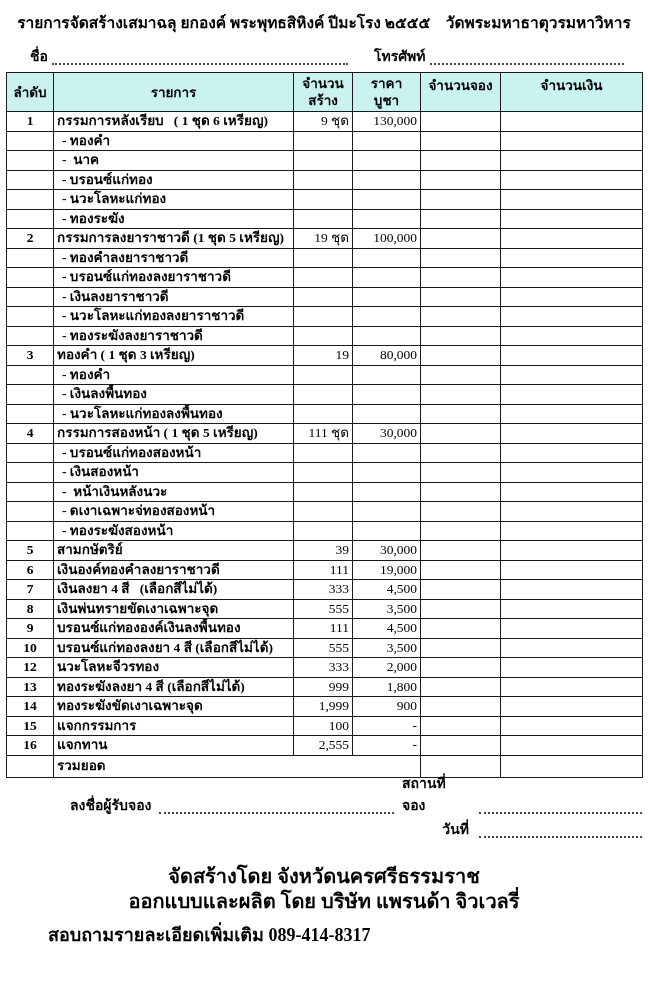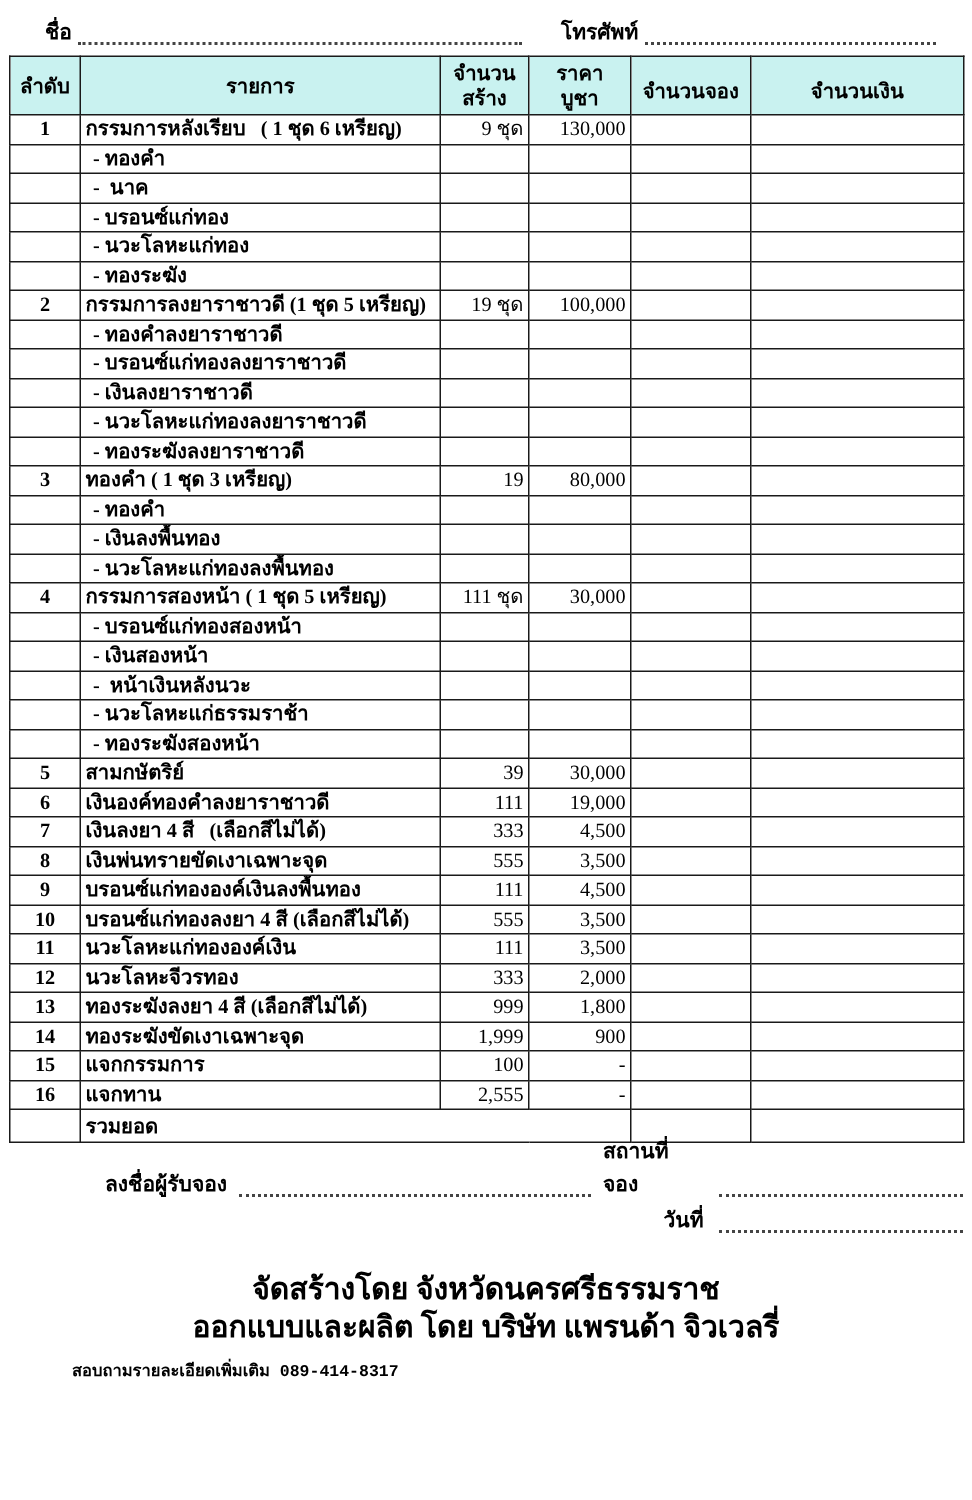--- a/index.html
+++ b/index.html
@@ -57,21 +57,21 @@
   }
   table.order th{
     background:var(--header-bg);
     font-weight:bold;
     font-size:13.5px;
     height:39px;
     white-space:pre-line;
     vertical-align:middle;
     line-height:17px;
   }
-  table.order th.th-top{vertical-align:top;padding-top:14px;margin-left:28px;}
+  table.order th.th-top{vertical-align:top;padding-top:4px;margin-left:28px;}
   table.order td{
     height:19.5px;
     font-size:13.5px;
     line-height:18px;
     white-space:pre;
     padding:0 3px;
   }
   td.c-no{text-align:center;font-weight:bold;}
   td.c-name{font-weight:bold;text-align:left;padding-left:3px;}
   td.c-name.sub{padding-left:8px;}
@@ -108,30 +108,30 @@
 
   .footer-center{
     text-align:center;
     font-size:20px;
     font-weight:bold;
     line-height:25px;
   }
   .footer-made{margin-top:24px;}
   .footer-contact{
     margin:6px 0 12px 48px;
-    font-size:11px;
-    font-weight:bold;
-    font-family:Liberation Mono, monospace;
+    font-size:18px;
+    font-weight:bold;
   }
 </style>
 </head>
 <body>
 
 <div class="page">
 
+  <div class="title">รายการจัดสร้างเสมาฉลุ ยกองค์ พระพุทธสิหิงค์ ปีมะโรง ๒๕๕๕    วัดพระมหาธาตุวรมหาวิหาร</div>
 
   <div class="form-line">
     <span>ชื่อ</span>
     <span class="dotline name-dots"></span>
     <span class="phone-gap">โทรศัพท์</span>
     <span class="dotline phone-dots"></span>
   </div>
 
   <table class="order">
     <colgroup>
@@ -310,21 +310,21 @@
         <tr>
           <td class="c-no"></td>
           <td class="c-name sub">-  หน้าเงินหลังนวะ</td>
           <td class="c-num"></td>
           <td class="c-num"></td>
           <td class="c-blank"></td>
           <td class="c-blank"></td>
         </tr>
         <tr>
           <td class="c-no"></td>
-          <td class="c-name sub">- นวะโลหะแก่ธรรมราช้า</td>
+          <td class="c-name sub">- ดเงาเฉพาะจ่ทองสองหน้า</td>
           <td class="c-num"></td>
           <td class="c-num"></td>
           <td class="c-blank"></td>
           <td class="c-blank"></td>
         </tr>
         <tr>
           <td class="c-no"></td>
           <td class="c-name sub">- ทองระฆังสองหน้า</td>
           <td class="c-num"></td>
           <td class="c-num"></td>
@@ -368,28 +368,20 @@
           <td class="c-name">บรอนซ์แก่ทององค์เงินลงพื้นทอง</td>
           <td class="c-num">111</td>
           <td class="c-num">4,500</td>
           <td class="c-blank"></td>
           <td class="c-blank"></td>
         </tr>
         <tr>
           <td class="c-no">10</td>
           <td class="c-name">บรอนซ์แก่ทองลงยา 4 สี (เลือกสีไม่ได้)</td>
           <td class="c-num">555</td>
-          <td class="c-num">3,500</td>
-          <td class="c-blank"></td>
-          <td class="c-blank"></td>
-        </tr>
-        <tr>
-          <td class="c-no">11</td>
-          <td class="c-name">นวะโลหะแก่ทององค์เงิน</td>
-          <td class="c-num">111</td>
           <td class="c-num">3,500</td>
           <td class="c-blank"></td>
           <td class="c-blank"></td>
         </tr>
         <tr>
           <td class="c-no">12</td>
           <td class="c-name">นวะโลหะจีวรทอง</td>
           <td class="c-num">333</td>
           <td class="c-num">2,000</td>
           <td class="c-blank"></td>

